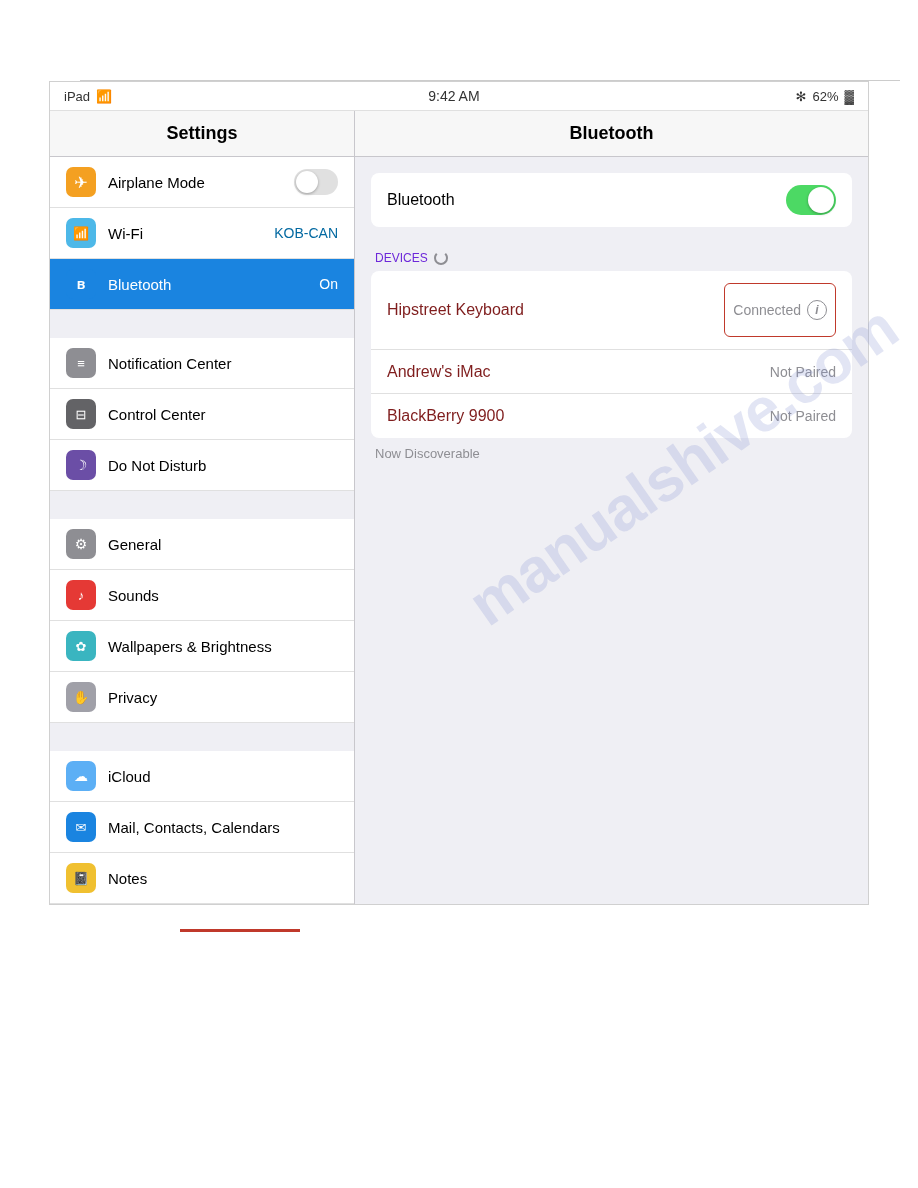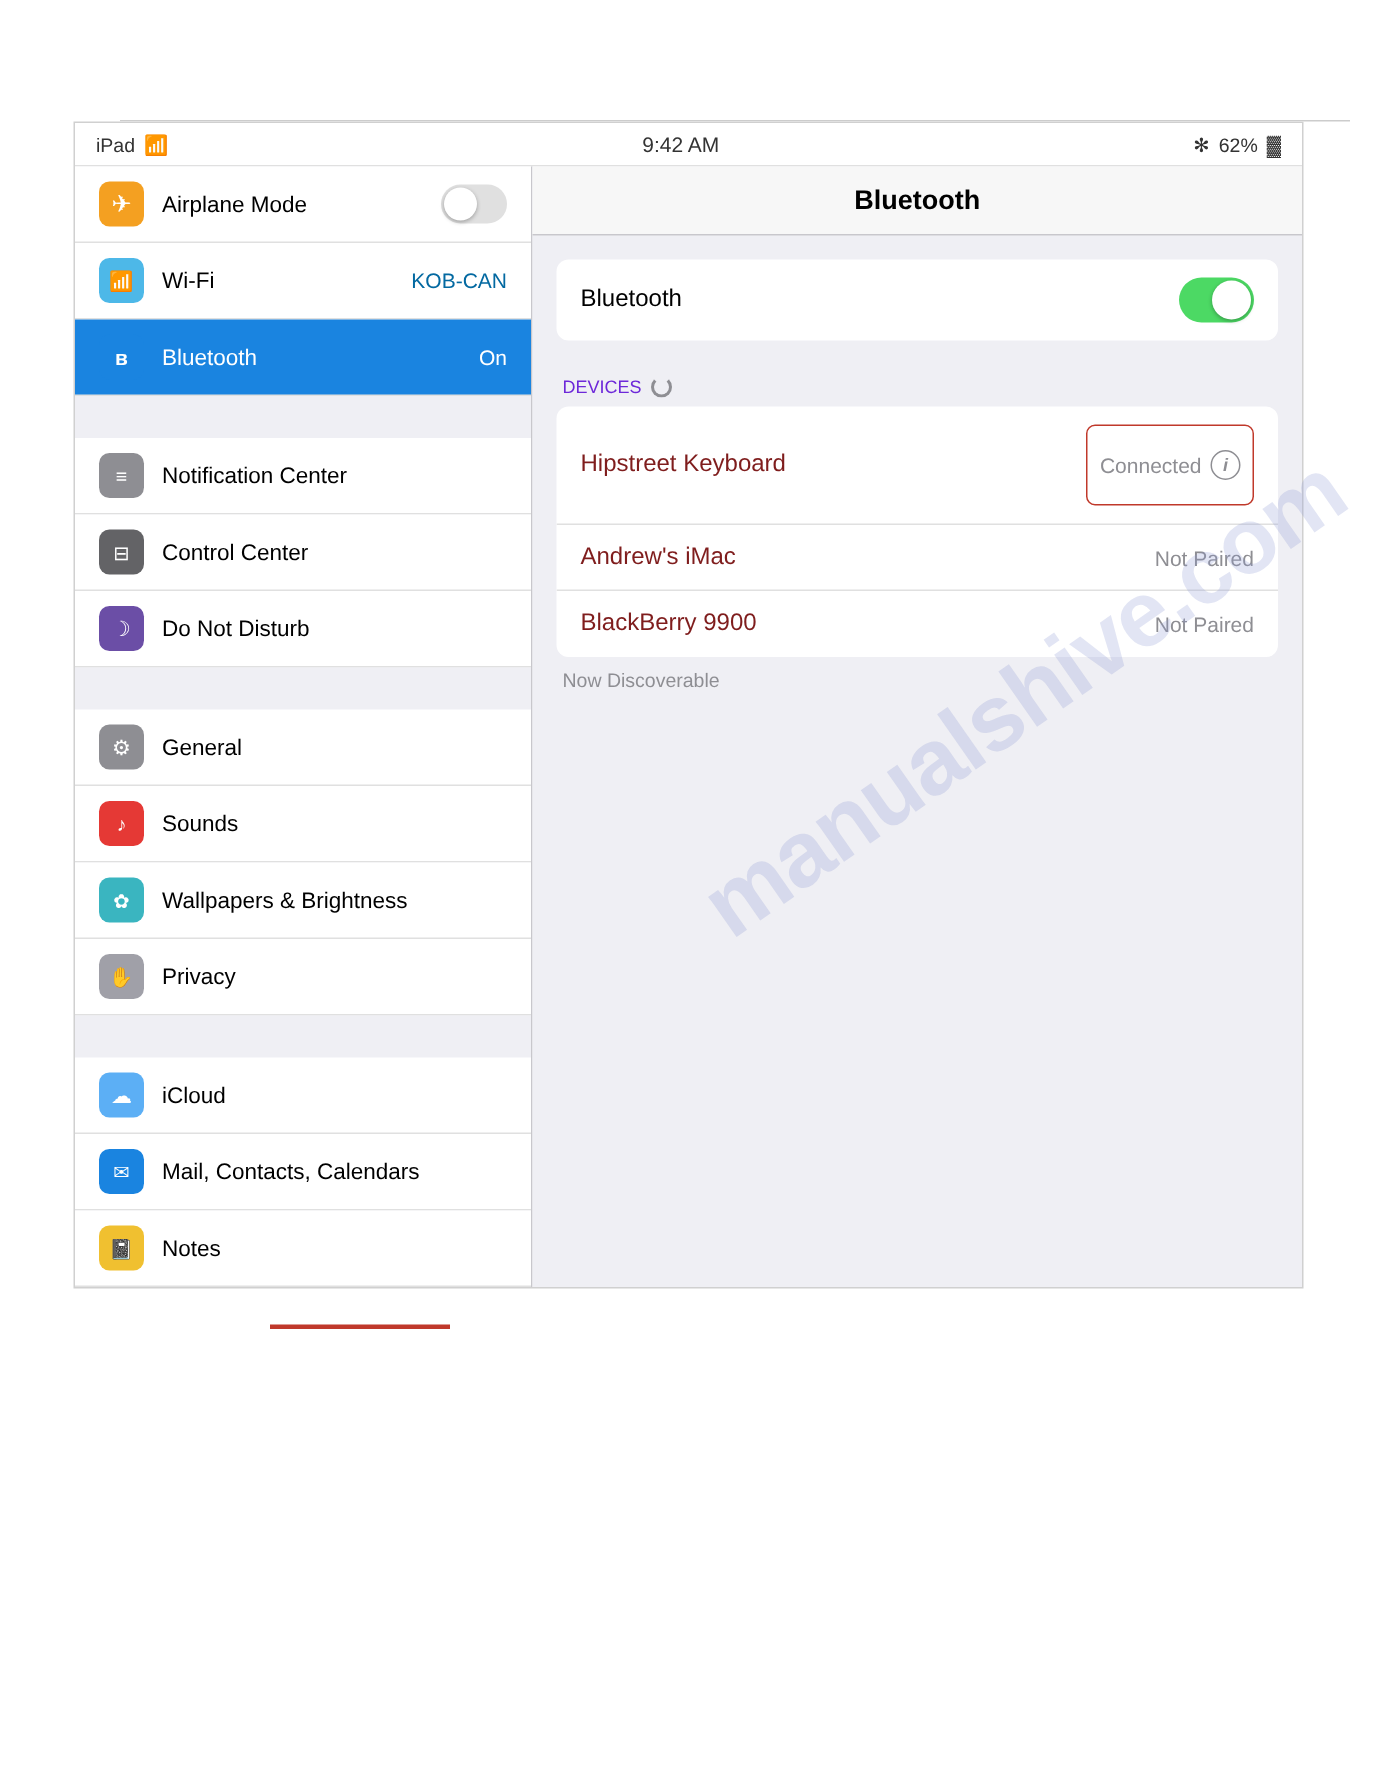--- a/index.html
+++ b/index.html
@@ -338,20 +338,21 @@
       <div class="status-right">
         <span>✻</span>
         <span>62%</span>
         <span>▓</span>
       </div>
     </div>
 
     <div class="main-layout">
 
       <div class="sidebar">
+        <div class="sidebar-header">Settings</div>
 
         <div class="sidebar-section">
           <div class="sidebar-item">
             <div class="icon-badge orange">✈</div>
             <span class="sidebar-item-label">Airplane Mode</span>
             <div class="toggle">
                 <div class="toggle-knob"></div>
               </div>
           </div>
           <div class="sidebar-item">

